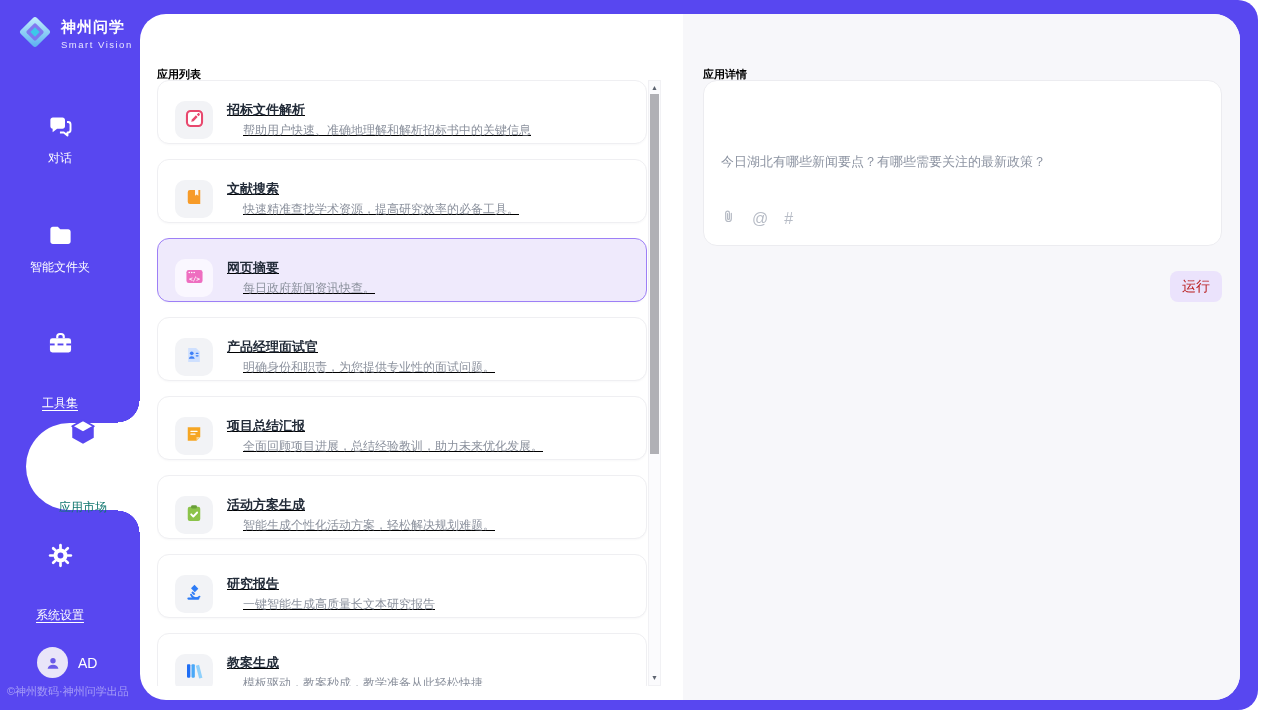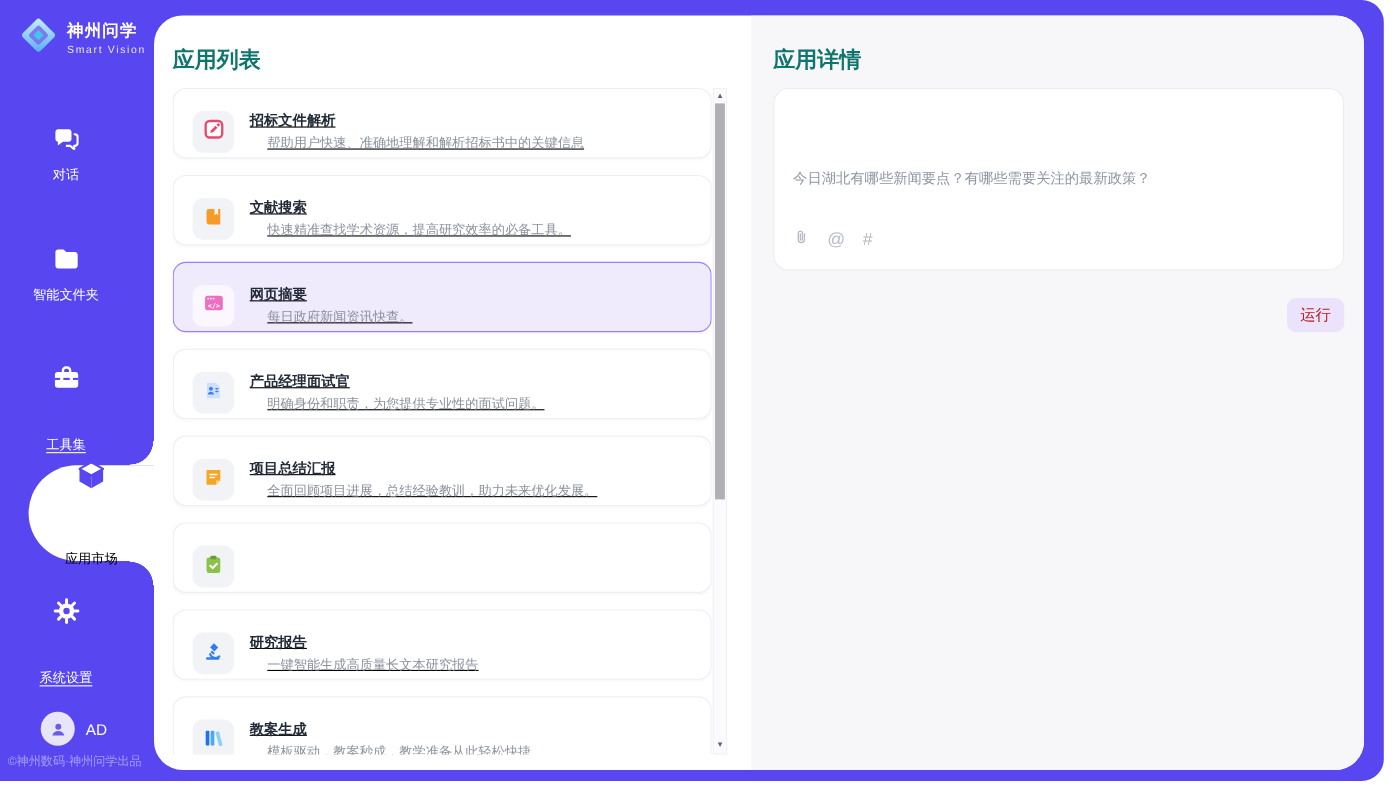--- a/index.html
+++ b/index.html
@@ -12,28 +12,28 @@
   .logo-sub{font-size:9.5px;color:#e8e6ff;letter-spacing:1.5px;margin-top:2px;}
   .nav-item{position:absolute;left:0;width:120px;display:flex;flex-direction:column;align-items:center;gap:6px;color:#fff;cursor:pointer;}
   .nav-label{font-size:12px;color:#fff;}
   .underlined .nav-label{text-decoration:underline;text-underline-offset:3px;margin-top:28px;}
   .active-bubble{position:absolute;left:26px;top:423px;width:114px;height:87px;background:#fff;border-radius:44px 0 0 44px;
     display:flex;flex-direction:column;align-items:center;justify-content:center;gap:4px;cursor:pointer;}
   .active-bubble::before{content:"";position:absolute;right:0;top:-22px;width:22px;height:22px;
     background:radial-gradient(circle 22px at 0 0,rgba(0,0,0,0) 21px,#fff 21.5px);}
   .active-bubble::after{content:"";position:absolute;right:0;bottom:-22px;width:22px;height:22px;
     background:radial-gradient(circle 22px at 0 100%,rgba(0,0,0,0) 21px,#fff 21.5px);}
-  .active-bubble .nav-label{color:#000000;margin-top:44px;}
+  .active-bubble .nav-label{color:#0f766e;margin-top:44px;}
   .user-row{position:absolute;left:37px;top:647px;display:flex;align-items:center;gap:10px;}
   .avatar{width:31px;height:31px;border-radius:50%;background:#e9e5f9;display:flex;align-items:center;justify-content:center;}
   .user-name{font-size:14px;color:#fff;}
   .copyright{position:absolute;left:7px;top:684px;font-size:11px;color:rgba(255,255,255,.45);white-space:nowrap;}
   
   .content{position:absolute;left:140px;top:14px;width:1100px;height:686px;background:#fff;border-radius:26px;overflow:hidden;}
-  .panel-title{position:absolute;font-size:20px;font-weight:700;color:#0f766e;}
+  .panel-title{position:absolute;font-size:11px;font-weight:700;color:#000000;margin-top:26px;}
   .list-title{left:17px;top:27px;}
   .app-list{position:absolute;left:17px;top:66px;width:490px;height:606px;display:flex;flex-direction:column;gap:15px;overflow:hidden;}
   .app-card{min-height:64px;height:64px;background:#fff;border:1px solid #efeff2;border-radius:12px;
     display:flex;align-items:center;padding:16px 14px 0 17px;box-shadow:0 1px 2px rgba(25,25,60,.03);cursor:pointer;text-decoration:underline;}
   .app-card.selected{background:#efeafc;border:1.4px solid #9d7ff6;}
   .app-icon-tile{width:38px;height:38px;border-radius:10px;background:#f2f3f6;display:flex;align-items:center;justify-content:center;margin-right:14px;flex:none;}
   .selected .app-icon-tile{background:#faf7ff;}
   .app-title{font-size:13px;font-weight:700;color:#222b38;margin-bottom:3px;}
   .app-desc{font-size:12px;color:#8b919d;white-space:nowrap;margin-left:16px;}
   
@@ -235,20 +235,24 @@
   </div>
 
   <div class="app-card">
     <div class="app-icon-tile">
             <span class="app-icon"><svg width="20" height="20" viewBox="0 0 24 24">
                 <rect x="4.5" y="4.5" width="15" height="17" rx="2.4" fill="#8bc34a"></rect>
                 <rect x="8.6" y="2.6" width="6.8" height="4" rx="1.4" fill="#689f38"></rect>
                 <path d="M8.6 13.6l2.6 2.6 4.6-4.8" stroke="#fff" stroke-width="2.2" fill="none" stroke-linecap="round" stroke-linejoin="round"></path>
               </svg></span>
           </div>
+    <div class="app-text">
+      <div class="app-title">活动方案生成</div>
+      <div class="app-desc">智能生成个性化活动方案，轻松解决规划难题。</div>
+    </div>
   </div>
 
   <div class="app-card">
     <div class="app-icon-tile">
             <span class="app-icon"><svg width="20" height="20" viewBox="0 0 24 24">
                 <path d="M12.6 3.4l4.6 4.6-4.2 4.2-4.6-4.6z" fill="#2e7cf6"></path>
                 <rect x="9" y="12.4" width="4.4" height="2.4" transform="rotate(45 11.2 13.6)" fill="#2e7cf6"></rect>
                 <path d="M8.4 15.2a6.2 6.2 0 0 0 10.2 2.4" stroke="#2e7cf6" stroke-width="2.2" fill="none" stroke-linecap="round"></path>
                 <rect x="4" y="18.6" width="14.5" height="2.6" rx="1.3" fill="#2e7cf6"></rect>
               </svg></span>

